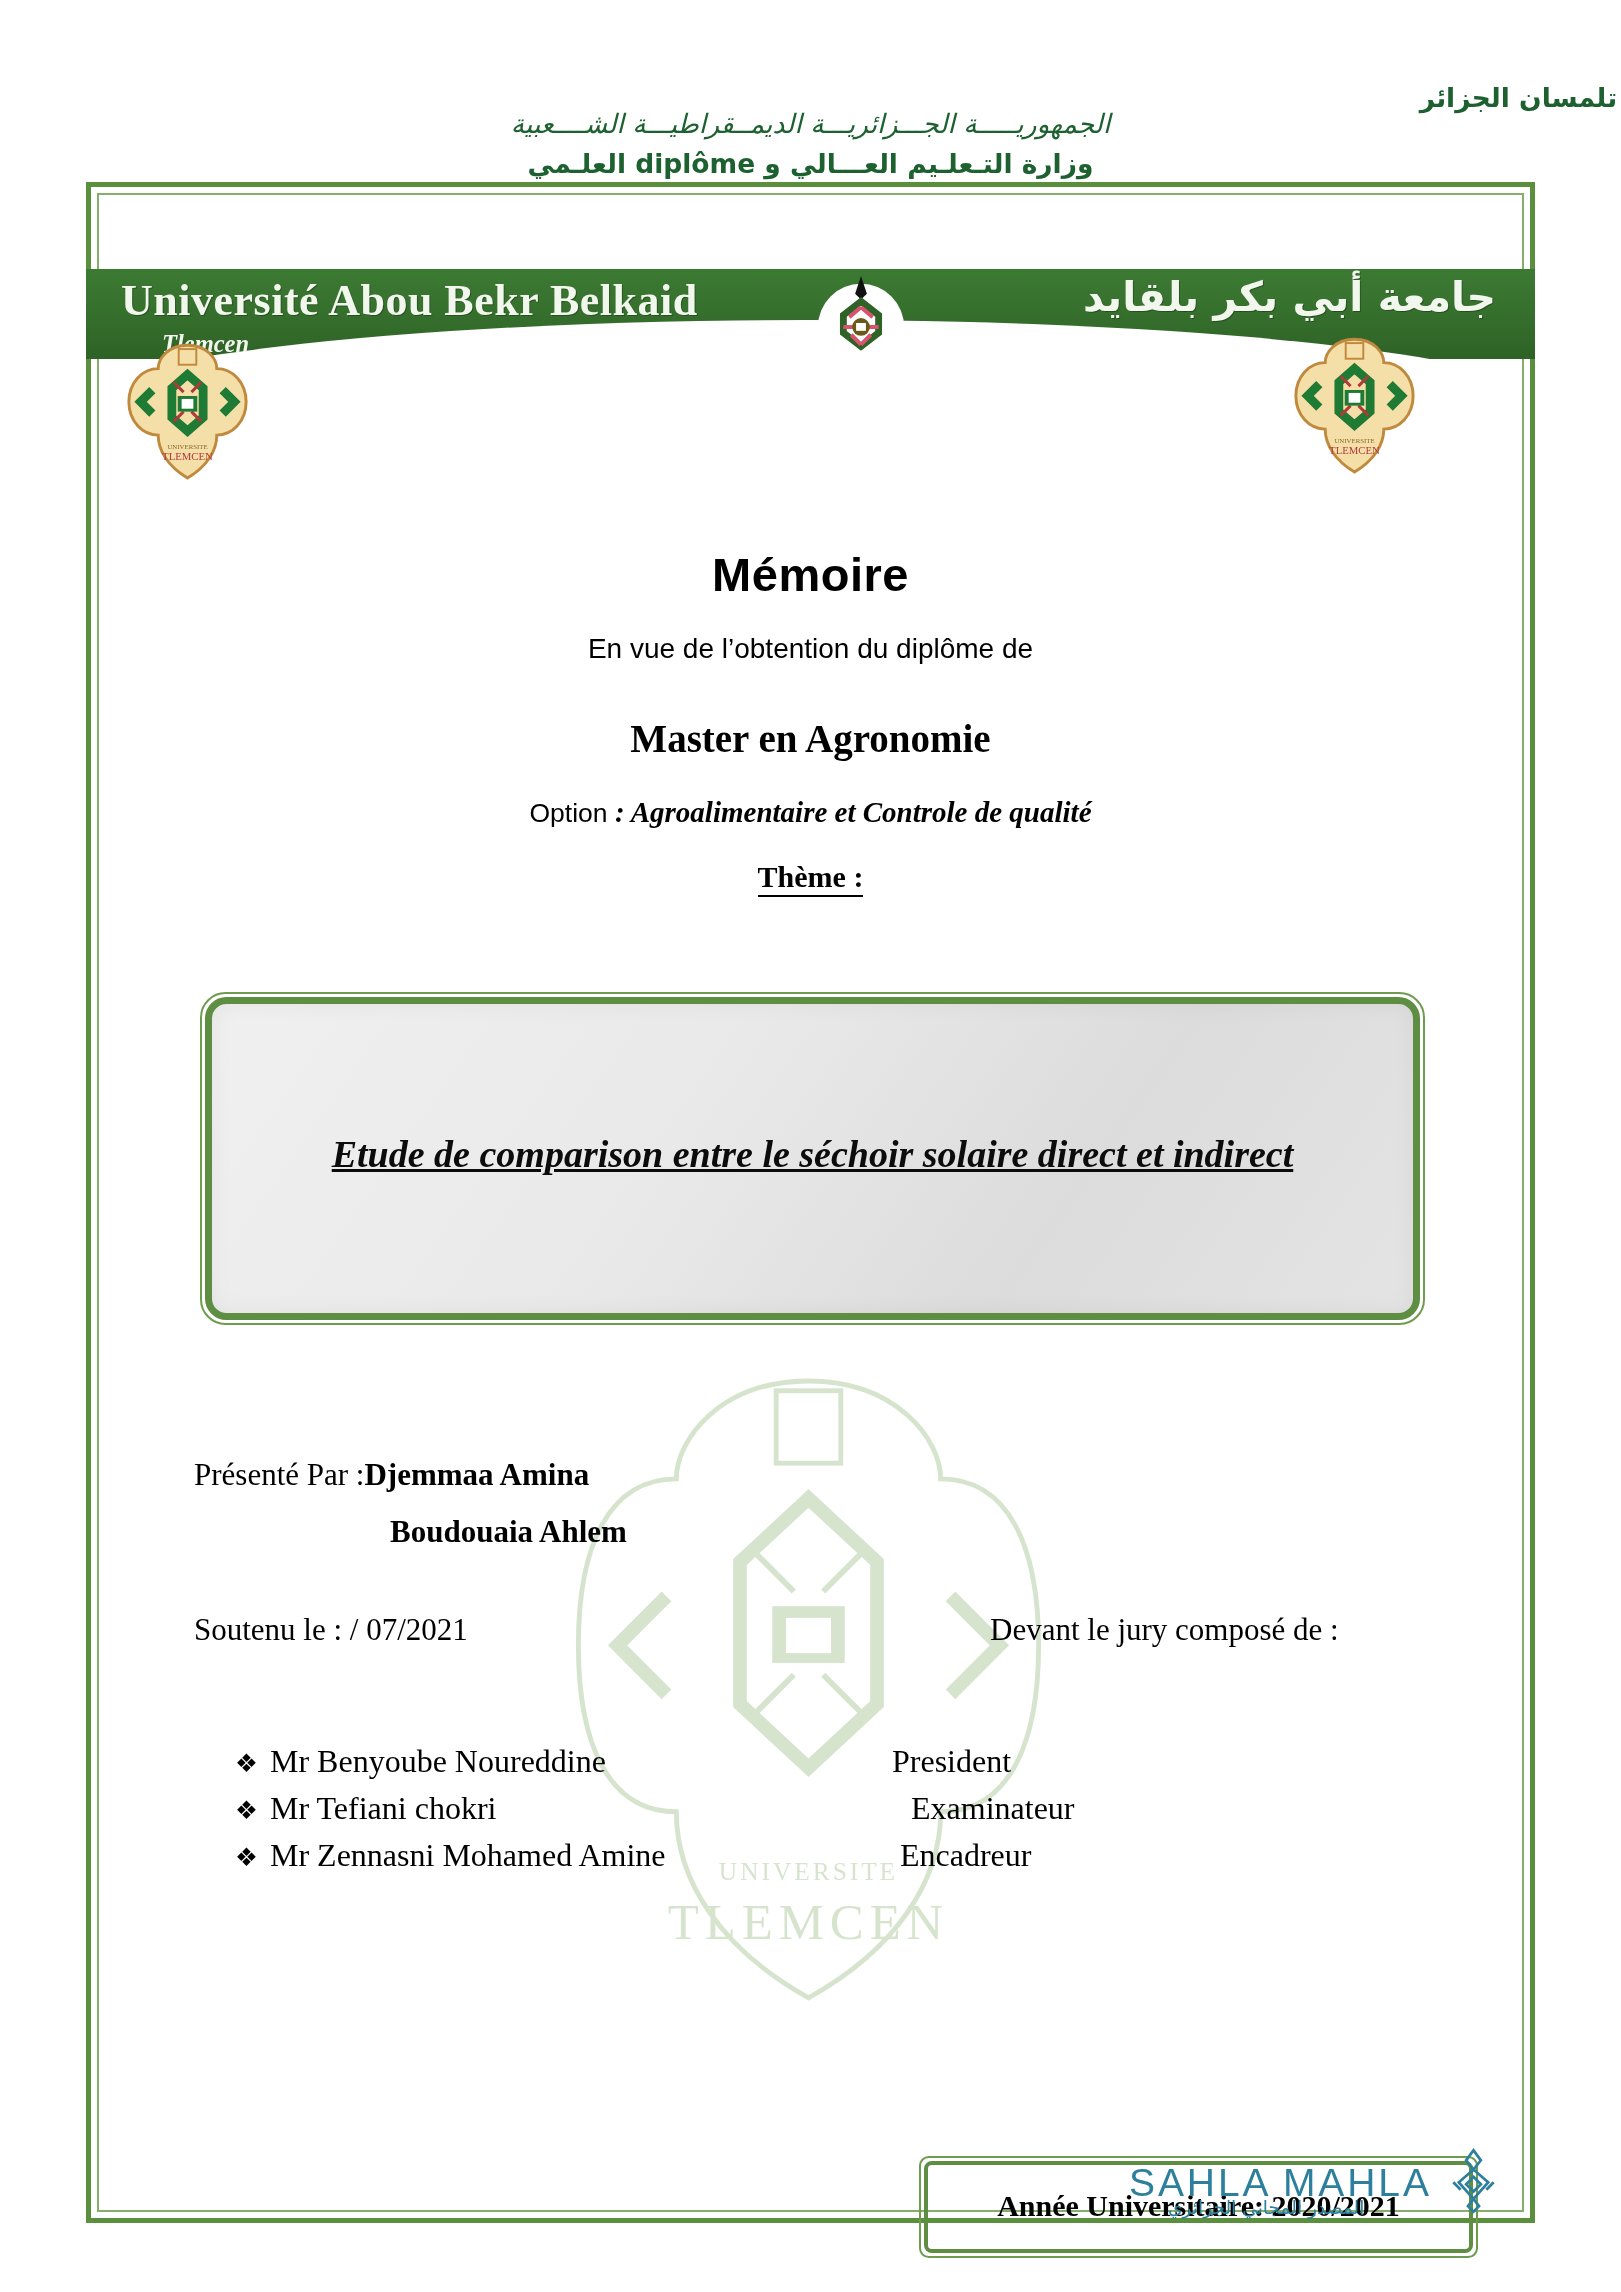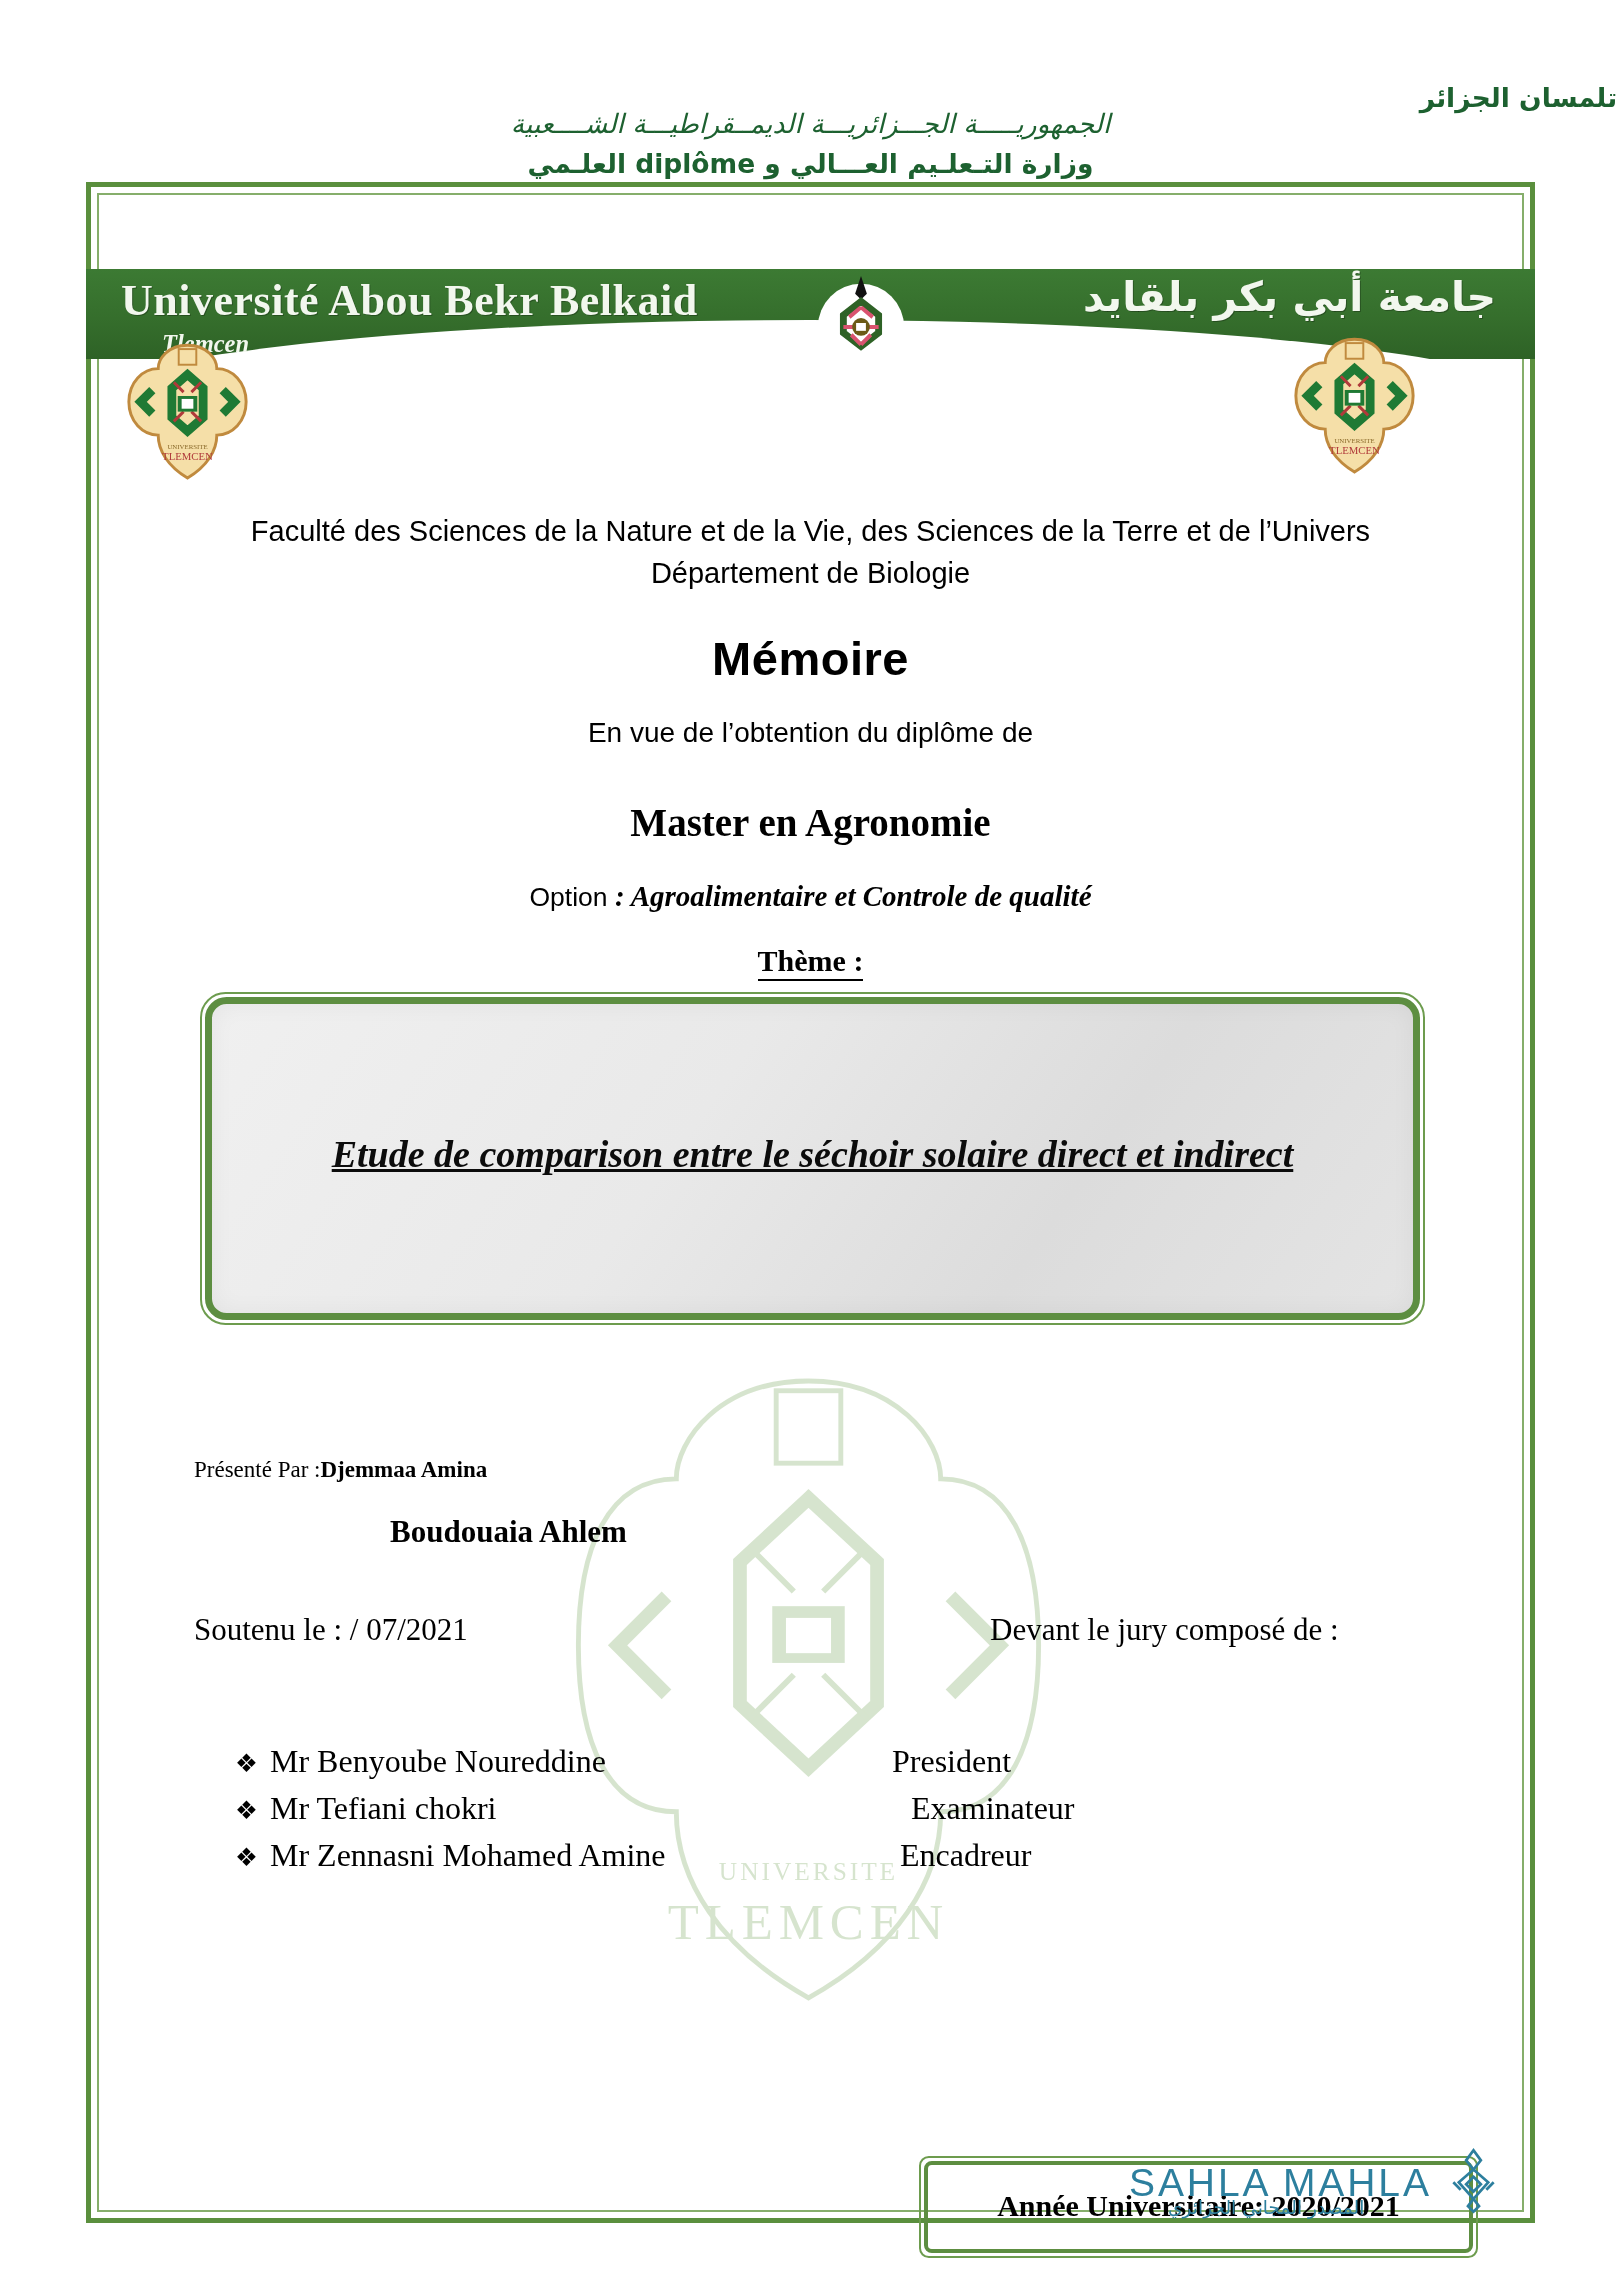--- a/index.html
+++ b/index.html
@@ -253,21 +253,21 @@
     z-index: 0;
     pointer-events: none;
   }
 
   
   .presented {
     position: absolute;
     left: 194px;
     top: 1457px;
     font-family: "Liberation Serif", serif;
-    font-size: 23px;
+    font-size: 31px;
     color: #000;
     z-index: 2;
   }
   .presented b { font-weight: bold; }
   .author2 {
     position: absolute;
     left: 390px;
     top: 1514px;
     font-family: "Liberation Serif", serif;
     font-size: 31px;
@@ -474,21 +474,20 @@
       <path d="M205 200 L250 245 M325 200 L280 245 M205 375 L250 330 M325 375 L280 330" stroke-width="6"></path>
     </g>
     <rect x="228" y="260" width="74" height="58" fill="#7aa85f"></rect>
     <rect x="242" y="272" width="46" height="36" fill="#ffffff"></rect>
     <text x="265" y="600" font-size="52" fill="#7aa85f" text-anchor="middle" font-family="Liberation Serif, serif" letter-spacing="6">TLEMCEN</text>
     <text x="265" y="540" font-size="26" fill="#7aa85f" text-anchor="middle" font-family="Liberation Serif, serif" letter-spacing="3">UNIVERSITE</text>
   </svg>
 </div>
 
 <div class="content">
-  <div class="faculty">Faculté des Sciences de la Nature et de la Vie, des Sciences de la Terre et de l’Univers Département de Biologie</div>
   <div class="memoire">Mémoire</div>
   <div class="envue">En vue de l’obtention du diplôme de</div>
   <div class="master">Master en Agronomie</div>
   <div class="option-line">
     <span>Option</span>
     <span class="option-value">: Agroalimentaire et Controle de qualité</span>
   </div>
   <div class="theme-label">
     <span>Thème :</span>
   </div>

